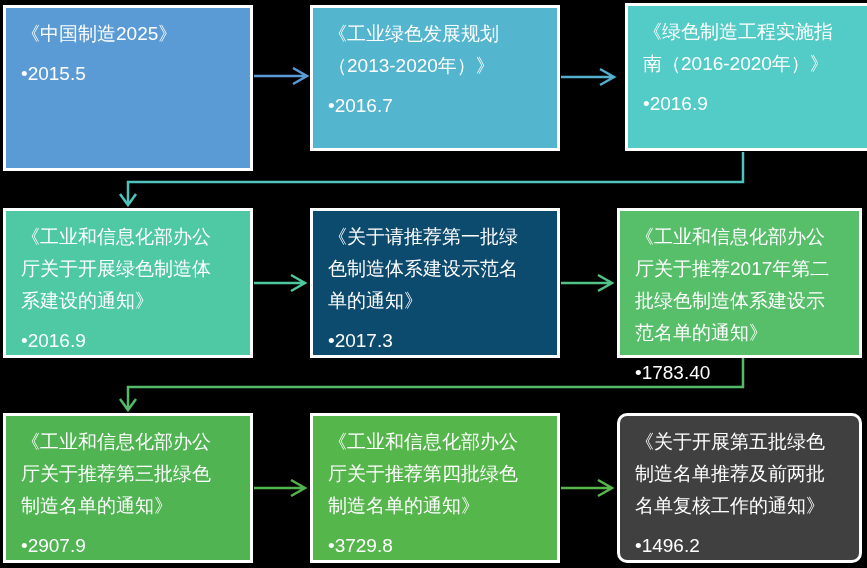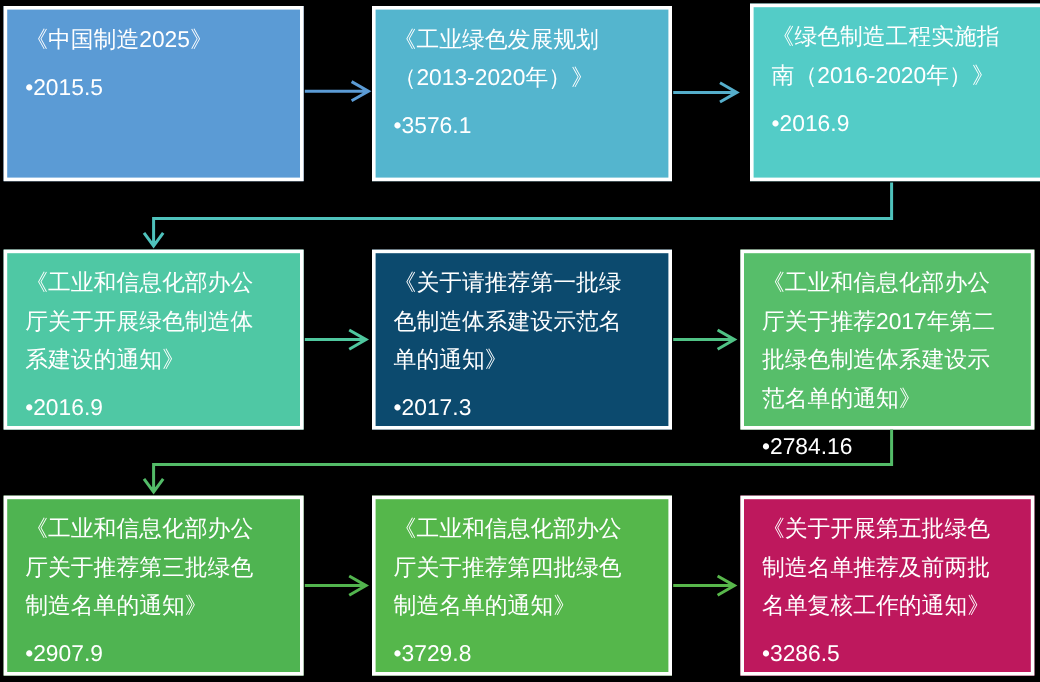--- a/index.html
+++ b/index.html
@@ -19,21 +19,21 @@
     font-size:19px;
     line-height:32px;
   }
   .box .title{
     white-space:pre-line;
     margin:0;
   }
   .box .date{
     margin-top:8px;
   }
-  .b0{left:3px;  top:5px;  width:250px;height:146px;}
+  .b0{left:3px;  top:5px;  width:250px;height:166px;}
   .b1{left:310px;top:5px;  width:250px;height:146px;}
   .b2{left:625px;top:3px;  width:266px;height:148px;}
   .b3{left:3px;  top:208px;width:250px;height:150px;}
   .b4{left:310px;top:208px;width:250px;height:150px;}
   .b5{left:617px;top:208px;width:245px;height:150px;}
   .b6{left:3px;  top:413px;width:250px;height:150px;}
   .b7{left:310px;top:413px;width:250px;height:150px;}
   .b8{left:617px;top:413px;width:245px;height:150px;}
   .connectors{
     position:absolute;left:0;top:0;width:867px;height:568px;
@@ -51,21 +51,21 @@
 <div class="stage">
 
   <div class="box b0" style="background: rgb(91, 155, 213); color: rgb(255, 255, 255);">
     <div class="title">《中国制造2025》</div>
     <div class="date">•2015.5</div>
   </div>
 
   <div class="box b1" style="background: rgb(84, 181, 206); color: rgb(255, 255, 255);">
     <div class="title">《工业绿色发展规划
 （2013-2020年）》</div>
-    <div class="date">•3576.1</div>
+    <div class="date">•2016.7</div>
   </div>
 
   <div class="box b2" style="background: rgb(83, 204, 199); color: rgb(255, 255, 255);">
     <div class="title">《绿色制造工程实施指
 南（2016-2020年）》</div>
     <div class="date">•2016.9</div>
   </div>
 
   <div class="box b3" style="background: rgb(79, 200, 164); color: rgb(255, 255, 255);">
     <div class="title">《工业和信息化部办公
@@ -79,42 +79,42 @@
 色制造体系建设示范名
 单的通知》</div>
     <div class="date">•2017.3</div>
   </div>
 
   <div class="box b5" style="background: rgb(87, 190, 106); color: rgb(255, 255, 255);">
     <div class="title">《工业和信息化部办公
 厅关于推荐2017年第二
 批绿色制造体系建设示
 范名单的通知》</div>
-    <div class="date">•2784.16</div>
+    <div class="date">•1783.40</div>
   </div>
 
   <div class="box b6" style="background: rgb(79, 180, 81); color: rgb(255, 255, 255);">
     <div class="title">《工业和信息化部办公
 厅关于推荐第三批绿色
 制造名单的通知》</div>
     <div class="date">•2907.9</div>
   </div>
 
   <div class="box b7" style="background: rgb(85, 183, 75); color: rgb(255, 255, 255);">
     <div class="title">《工业和信息化部办公
 厅关于推荐第四批绿色
 制造名单的通知》</div>
     <div class="date">•3729.8</div>
   </div>
 
-  <div class="box b8" style="background: #be185d; color: rgb(255, 255, 255);">
+  <div class="box b8" style="background: #404040; color: rgb(255, 255, 255); border-radius: 10px;">
     <div class="title">《关于开展第五批绿色
 制造名单推荐及前两批
 名单复核工作的通知》</div>
-    <div class="date">•3286.5</div>
+    <div class="date">•1496.2</div>
   </div>
 
   <svg class="connectors" viewBox="0 0 867 568" xmlns="http://www.w3.org/2000/svg">
     <path d="M 254 76 H 306 M 293 68 L 307 76 L 293 84" stroke="#5B9BD5"></path>
     <path d="M 561 77 H 613 M 600 69 L 614 77 L 600 85" stroke="#55AECB"></path>
     <path d="M 743 152 V 182 H 128 V 203 M 120 194 L 128 205 L 136 194" stroke="#4FC2BC"></path>
     <path d="M 254 283 H 304 M 291 275 L 305 283 L 291 291" stroke="#4FC79E"></path>
     <path d="M 561 283 H 611 M 598 275 L 612 283 L 598 291" stroke="#50C285"></path>
     <path d="M 743 358 V 387 H 128 V 408 M 120 399 L 128 410 L 136 399" stroke="#53BB68"></path>
     <path d="M 254 488 H 304 M 291 480 L 305 488 L 291 496" stroke="#52B44E"></path>

